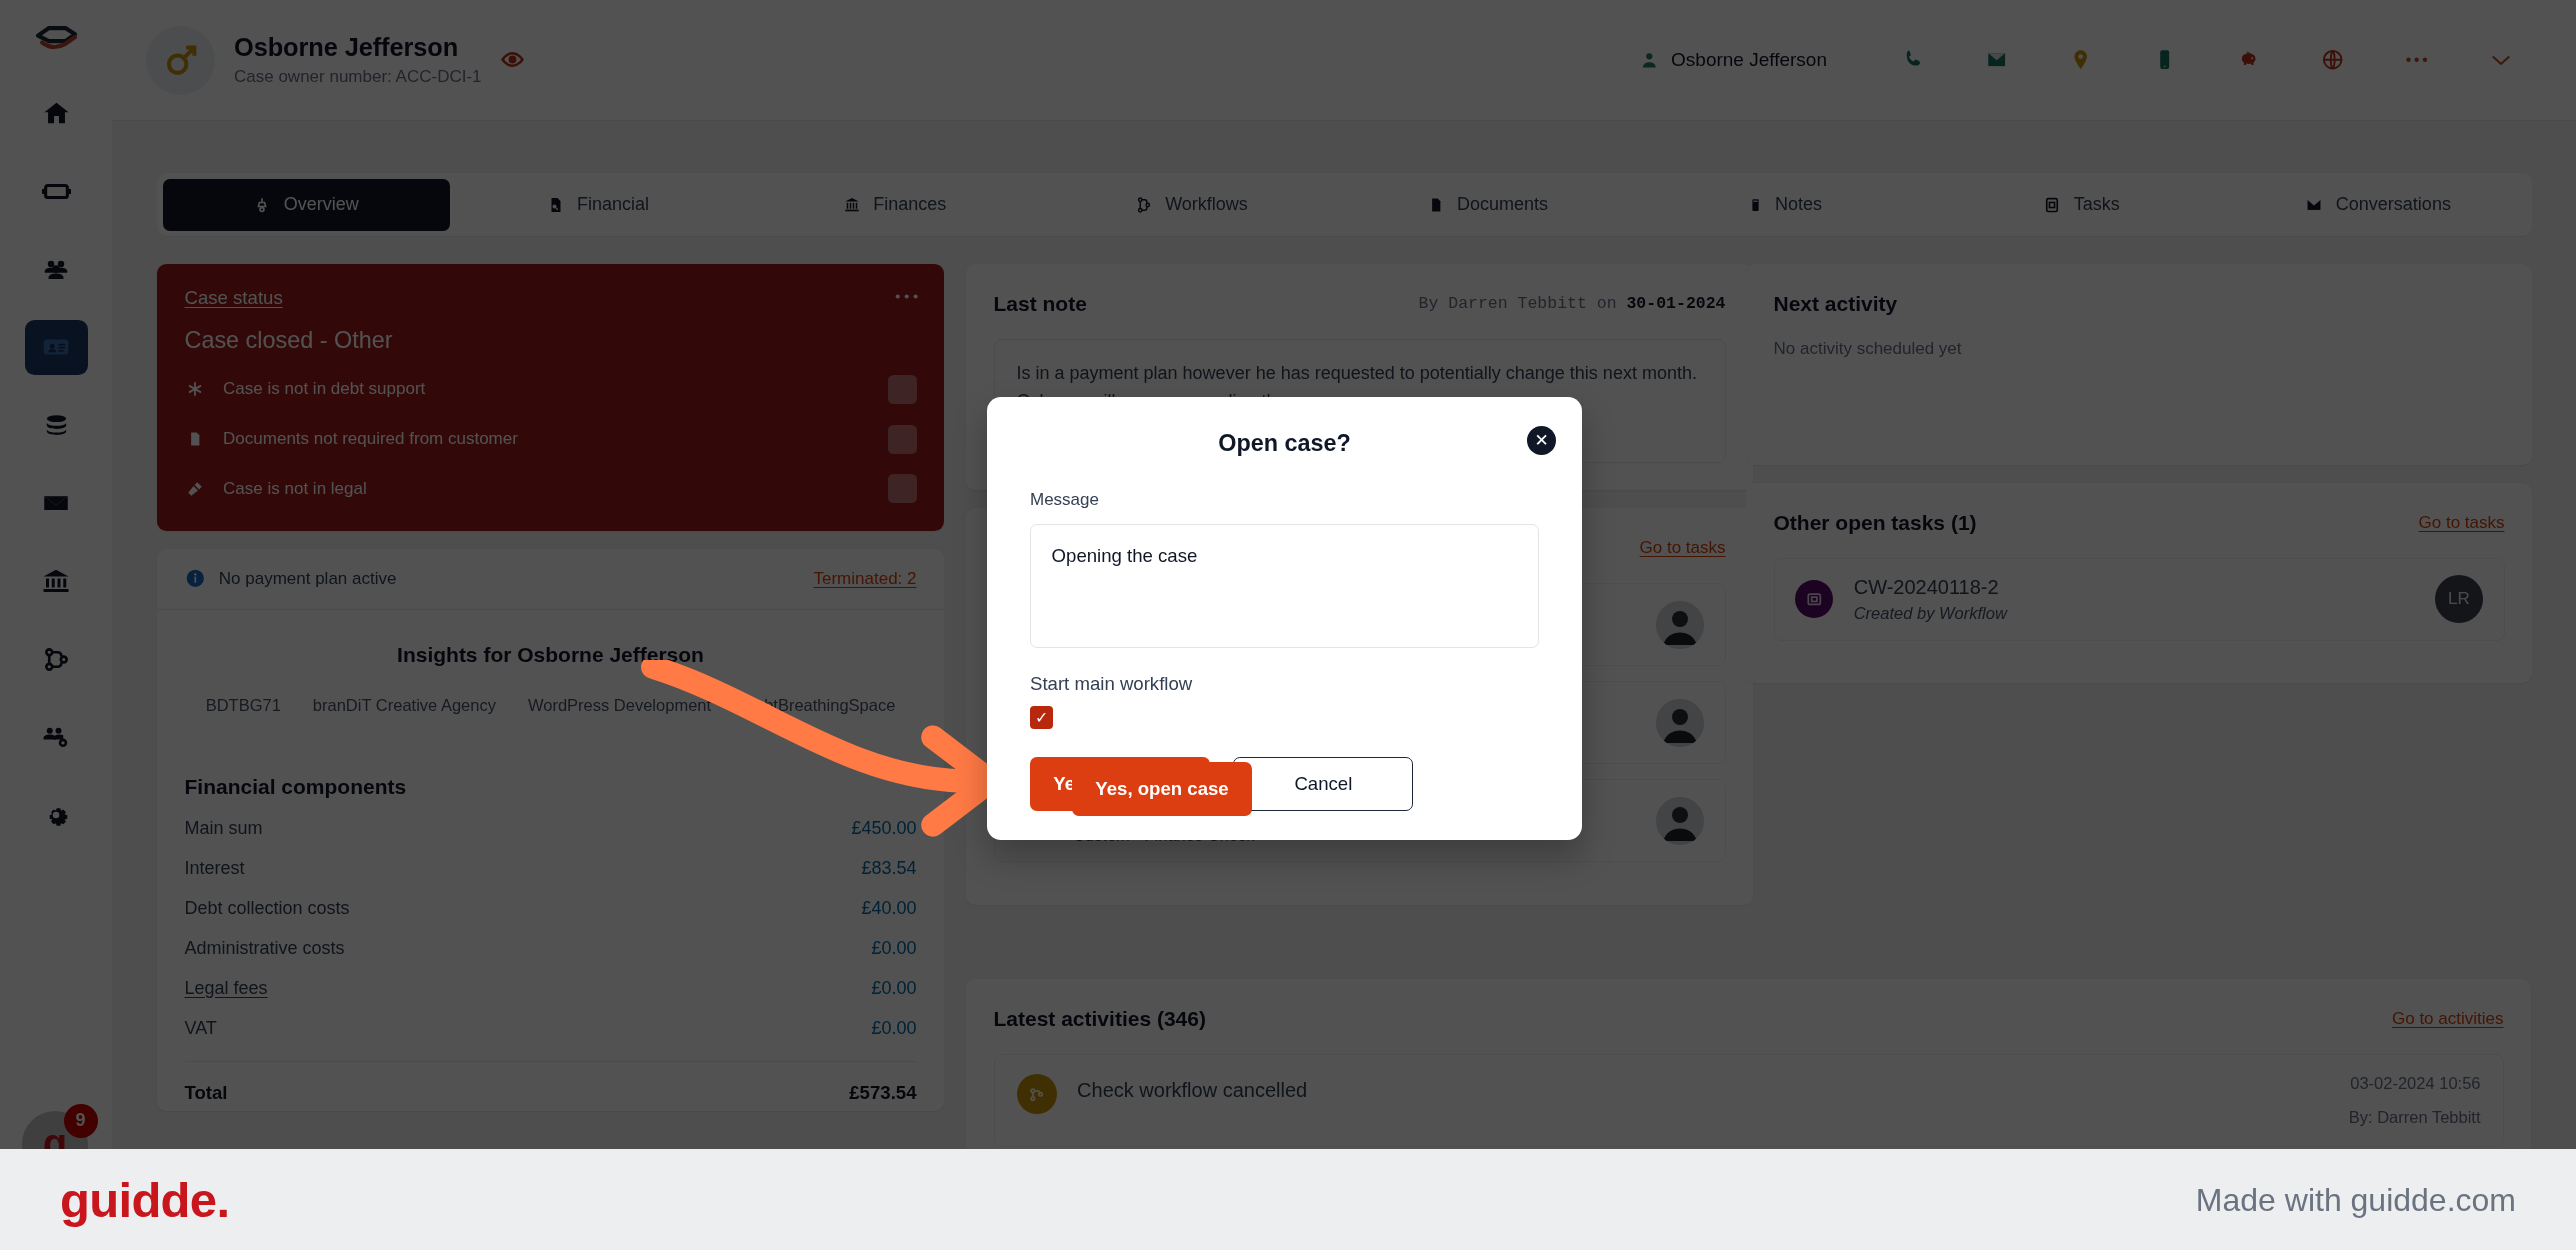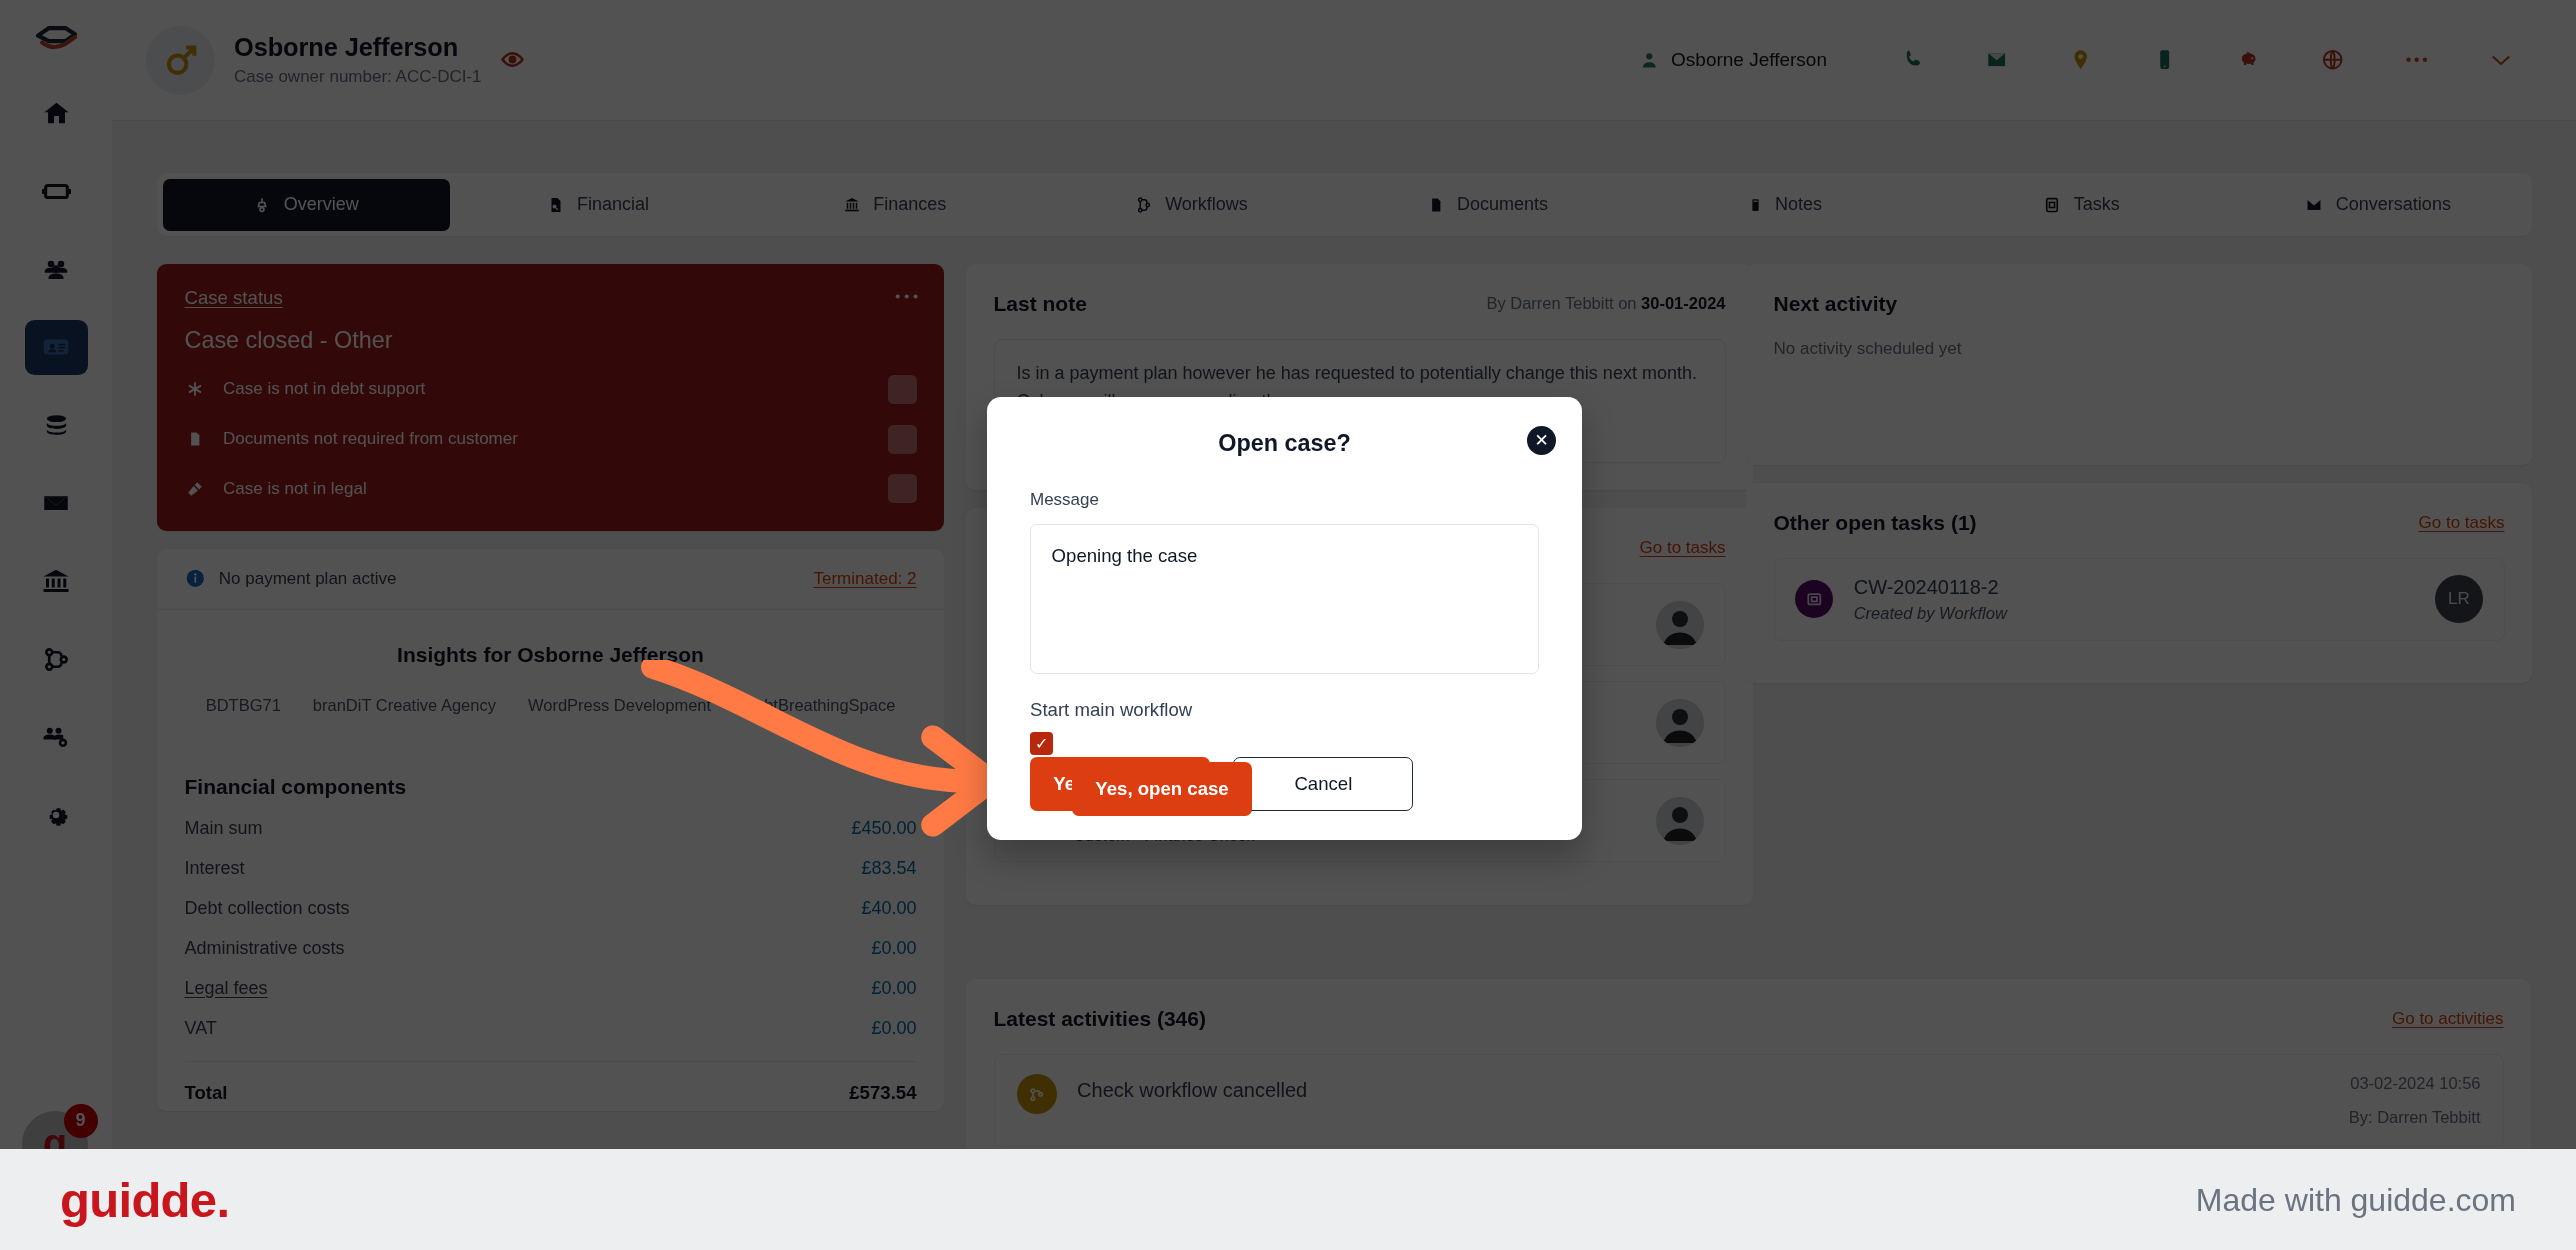--- a/index.html
+++ b/index.html
@@ -189,21 +189,21 @@
     font-size: 18.6px; font-weight: 700; color:#101828;
   }
   #fin-total .fin-val { margin-left:auto; }
 
   
   .card-head {
     display:flex; align-items:center;
     padding: 27.5px 27.5px 0 27.5px;
   }
   .card-head h3 { font-size: 21px; font-weight: 700; color:#101828; }
-  .card-head .meta { margin-left:auto; font-size: 16.5px; color:#667085; }
+  .card-head .meta { margin-left:auto; font-size: 16.5px; color:#667085;font-family:Liberation Mono, monospace; }
   .card-head .meta b { color:#101828; }
   .card-head .golink {
     margin-left:auto; font-size: 17px; color:#d6430b;
     text-decoration: underline; text-underline-offset:3.4px; cursor:pointer;
   }
   .card-body { padding: 23.4px 27.5px 27.5px 27.5px; }
 
   .note-box {
     border: 0.7px solid #e7e9ec; border-radius: 8.2px;
     padding: 20.6px 22px; font-size: 18px; color:#344054; line-height: 1.55;
@@ -266,21 +266,21 @@
   #modal-close {
     position:absolute; right: 26px; top: 29px;
     width: 29px; height: 29px; border-radius: 50%;
     background:#101828; color:#fff; font-size: 17px;
     display:flex; align-items:center; justify-content:center; cursor:pointer;
   }
   #modal-body { padding: 33px 43px 0 43px; }
   #msg-label { font-size: 17px; color:#344054; }
   #msg-textarea {
     margin-top: 13.7px;
-    width: 509px; height: 150px;
+    width: 509px; height: 124px;
     border: 0.7px solid #e2e4e8; border-radius: 6.9px;
     padding: 18px 20.6px;
     font-family: "Liberation Sans", sans-serif;
     font-size: 18.6px; color:#101828;
     resize: none; background:#fff;
     line-height:1.4;
   }
   #wf-label { font-size: 18.6px; color:#344054; margin-top: 23.4px; }
   #wf-check {
     margin-top: 11px;

